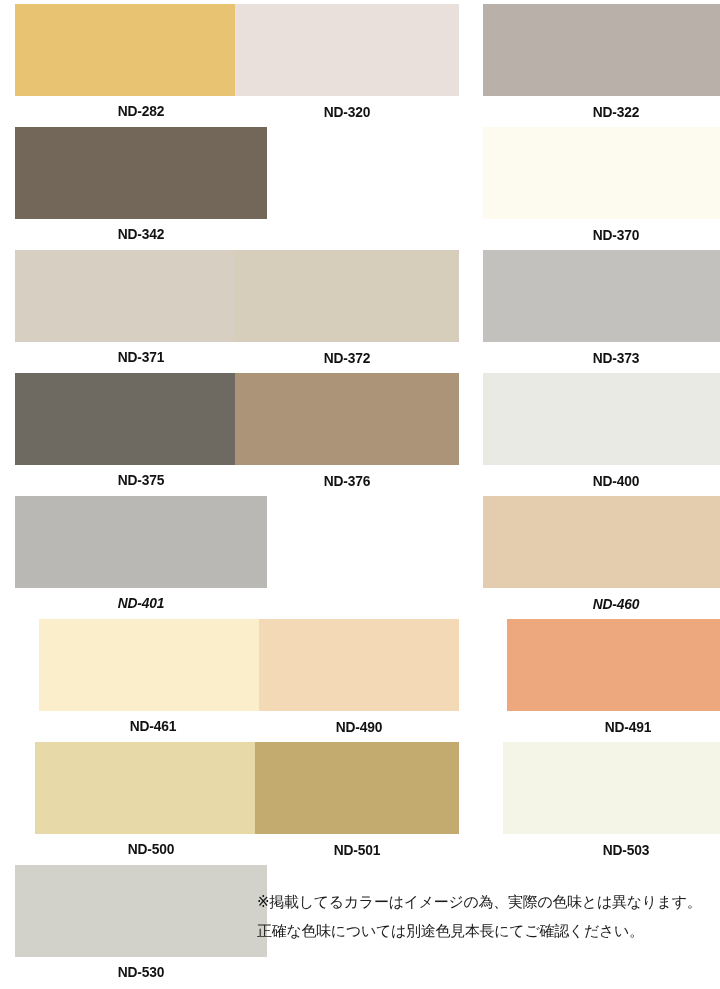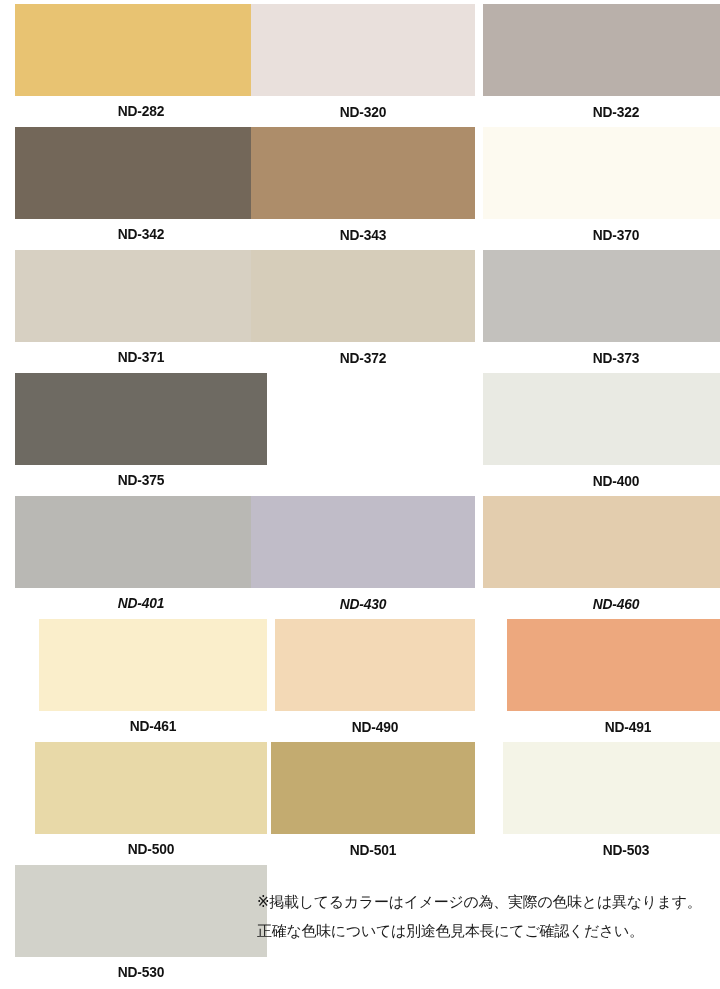--- a/index.html
+++ b/index.html
@@ -38,21 +38,21 @@
     font-weight: bold;
     letter-spacing: -0.2px;
     color: #121212;
     line-height: 30px;
     height: 30px;
     transform: scaleX(0.92);
     transform-origin: center center;
   }
   
   .col-1 { left: 15px;  width: 252px; }
-  .col-2 { left: 251px; width: 224px; }
+  .col-2 { left: 235px; width: 224px; }
   .col-3 { left: 483px; width: 266px; }
 
   .row-1 { top: 4px; }
   .row-2 { top: 127px; }
   .row-3 { top: 250px; }
   .row-4 { top: 373px; }
   .row-5 { top: 496px; font-style: italic; }
   .row-6 { top: 619px; padding-left: 24px; }
   .row-7 { top: 742px; padding-left: 20px; }
   .row-8 { top: 865px; }
@@ -90,24 +90,20 @@
   </div>
   <div class="swatch-cell col-3 row-1">
     <span class="swatch-chip" style="background-color: rgb(185, 176, 170);"></span>
     <span class="swatch-label">ND-322</span>
   </div>
 
   <div class="swatch-cell col-1 row-2">
     <span class="swatch-chip" style="background-color: rgb(115, 103, 89);"></span>
     <span class="swatch-label">ND-342</span>
   </div>
-  <div class="swatch-cell col-2 row-2">
-    <span class="swatch-chip" style="background-color: rgb(173, 141, 106);"></span>
-    <span class="swatch-label">ND-343</span>
-  </div>
   <div class="swatch-cell col-3 row-2">
     <span class="swatch-chip" style="background-color: rgb(253, 250, 240);"></span>
     <span class="swatch-label">ND-370</span>
   </div>
 
   <div class="swatch-cell col-1 row-3">
     <span class="swatch-chip" style="background-color: rgb(215, 208, 194);"></span>
     <span class="swatch-label">ND-371</span>
   </div>
   <div class="swatch-cell col-2 row-3">
@@ -116,32 +112,32 @@
   </div>
   <div class="swatch-cell col-3 row-3">
     <span class="swatch-chip" style="background-color: rgb(195, 193, 189);"></span>
     <span class="swatch-label">ND-373</span>
   </div>
 
   <div class="swatch-cell col-1 row-4">
     <span class="swatch-chip" style="background-color: rgb(110, 106, 98);"></span>
     <span class="swatch-label">ND-375</span>
   </div>
+  <div class="swatch-cell col-2 row-4">
+    <span class="swatch-chip" style="background-color: rgb(171, 148, 120);"></span>
+    <span class="swatch-label">ND-376</span>
+  </div>
   <div class="swatch-cell col-3 row-4">
     <span class="swatch-chip" style="background-color: rgb(233, 234, 227);"></span>
     <span class="swatch-label">ND-400</span>
   </div>
 
   <div class="swatch-cell col-1 row-5">
     <span class="swatch-chip" style="background-color: rgb(185, 184, 180);"></span>
     <span class="swatch-label">ND-401</span>
-  </div>
-  <div class="swatch-cell col-2 row-5">
-    <span class="swatch-chip" style="background-color: rgb(192, 188, 200);"></span>
-    <span class="swatch-label">ND-430</span>
   </div>
   <div class="swatch-cell col-3 row-5">
     <span class="swatch-chip" style="background-color: rgb(227, 205, 174);"></span>
     <span class="swatch-label">ND-460</span>
   </div>
 
   <div class="swatch-cell col-1 row-6">
     <span class="swatch-chip" style="background-color: rgb(250, 238, 203);"></span>
     <span class="swatch-label">ND-461</span>
   </div>

